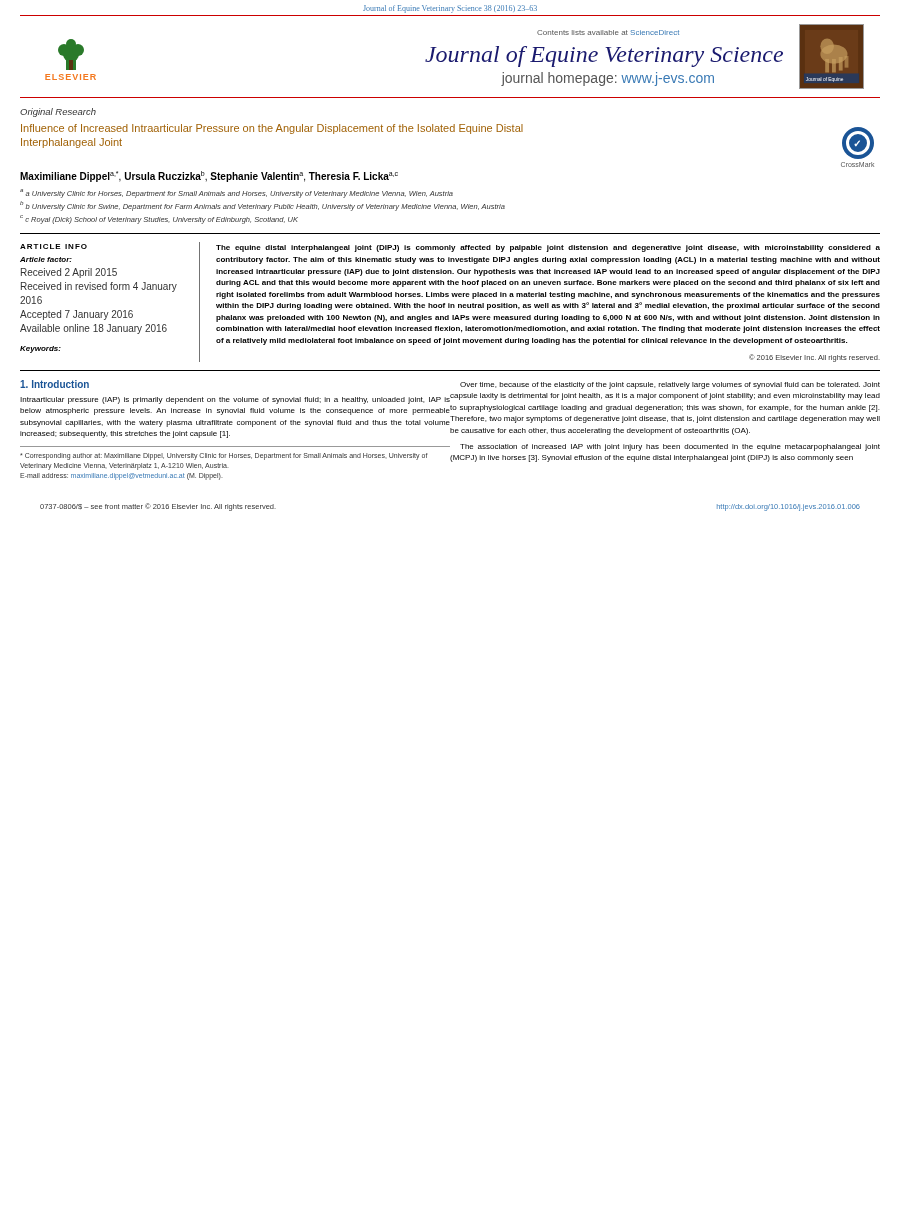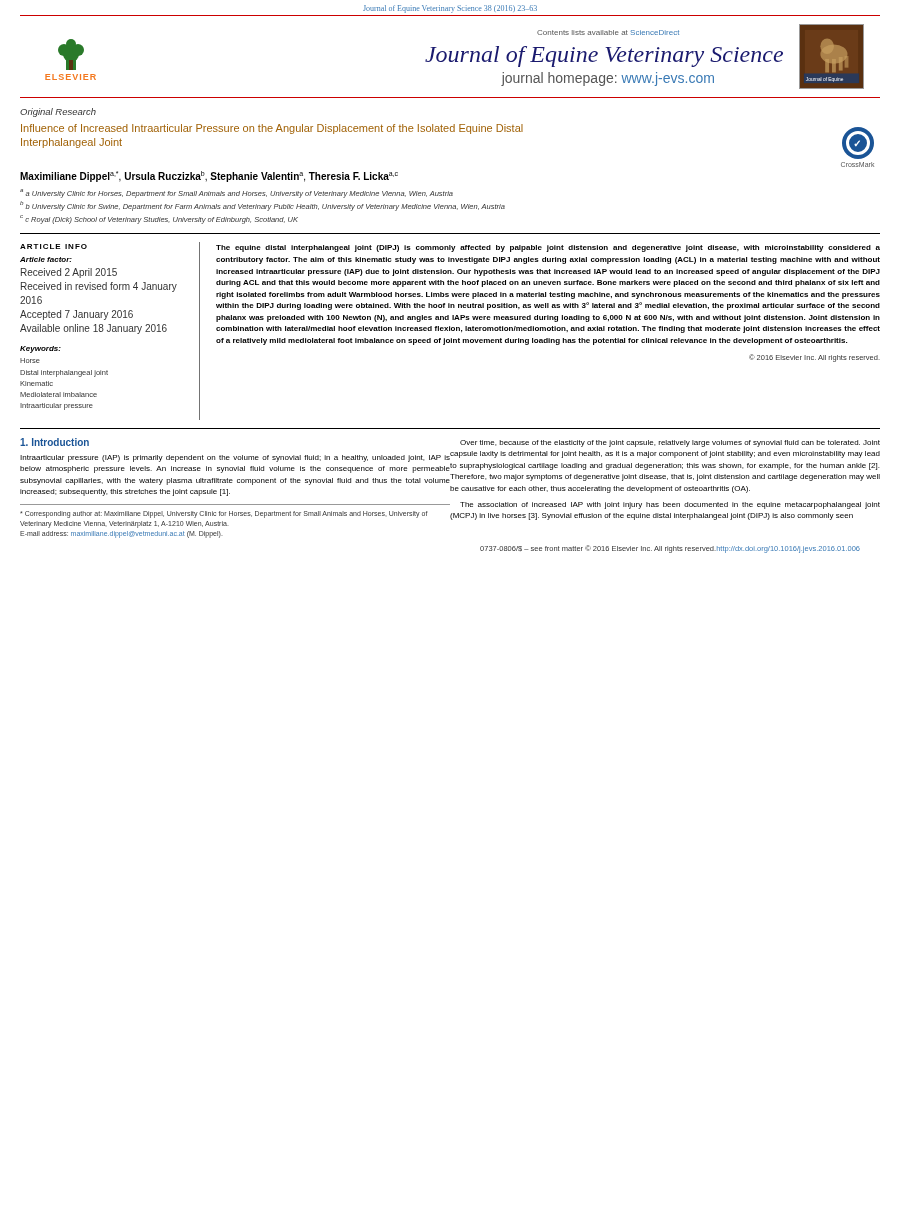--- a/index.html
+++ b/index.html
@@ -343,23 +343,23 @@
       color: #333;
       line-height: 1.4;
     }
 
     .footnote-link {
       color: #3a7ab5;
     }
 
     .bottom-bar {
       display: flex;
-      justify-content: flex-end;
+      justify-content: space-between;
       padding: 6px 20px;
-      margin-top: 0;
+      margin-top: 16px;
     }
 
     .issn-text {
       font-size: 7.5px;
       font-family: Arial, sans-serif;
       color: #333;
     }
 
     .doi-link {
       color: #3a7ab5;
@@ -457,27 +457,20 @@
         <div class="info-group">
           <div class="info-group-title">Article factor:</div>
           <div class="info-text">Received 2 April 2015</div>
           <div class="info-text">Received in revised form 4 January 2016</div>
           <div class="info-text">Accepted 7 January 2016</div>
           <div class="info-text">Available online 18 January 2016</div>
         </div>
 
         <div class="info-group">
           <div class="info-group-title">Keywords:</div>
-          <div class="keywords-list">
-            <div>Horse</div>
-            <div>Distal interphalangeal joint</div>
-            <div>Kinematic</div>
-            <div>Mediolateral imbalance</div>
-            <div>Intraarticular pressure</div>
-          </div>
         </div>
       </div>
 
       <div class="right-col abstract-section">
         <div class="abstract-text">The equine distal interphalangeal joint (DIPJ) is commonly affected by palpable joint distension and degenerative joint disease, with microinstability considered a contributory factor. The aim of this kinematic study was to investigate DIPJ angles during axial compression loading (ACL) in a material testing machine with and without increased intraarticular pressure (IAP) due to joint distension. Our hypothesis was that increased IAP would lead to an increased speed of angular displacement of the DIPJ during ACL and that this would become more apparent with the hoof placed on an uneven surface. Bone markers were placed on the second and third phalanx of six left and right isolated forelimbs from adult Warmblood horses. Limbs were placed in a material testing machine, and synchronous measurements of the kinematics and the pressures within the DIPJ during loading were obtained. With the hoof in neutral position, as well as with 3° lateral and 3° medial elevation, the proximal articular surface of the second phalanx was preloaded with 100 Newton (N), and angles and IAPs were measured during loading to 6,000 N at 600 N/s, with and without joint distension. Joint distension in combination with lateral/medial hoof elevation increased flexion, lateromotion/mediomotion, and axial rotation. The finding that moderate joint distension increases the effect of a relatively mild mediolateral foot imbalance on speed of joint movement during loading has the potential for clinical relevance in the development of osteoarthritis.</div>
         <div class="copyright-line">© 2016 Elsevier Inc. All rights reserved.</div>
       </div>
 
     </div>
 

